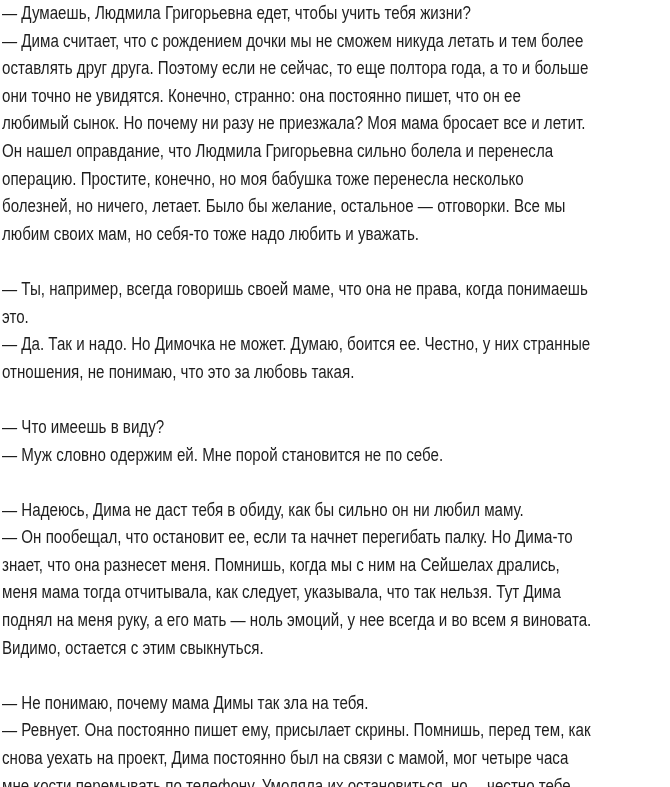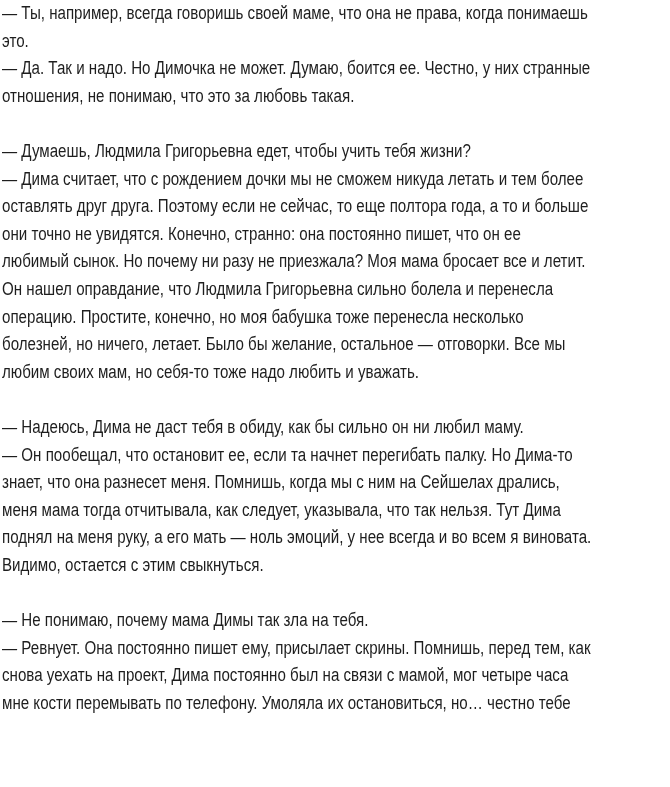--- a/index.html
+++ b/index.html
@@ -32,35 +32,39 @@
     transform: scaleX(0.84);
     transform-origin: left center;
     height: 27.6px;
   }
 </style>
 </head>
 <body>
 
 <div class="article">
   <div class="para">
-    <span class="line">— Ты, например, всегда говоришь своей маме, что она не права, когда понимаешь</span>
-    <span class="line">это.</span>
-    <span class="line">— Да. Так и надо. Но Димочка не может. Думаю, боится ее. Честно, у них странные</span>
-    <span class="line">отношения, не понимаю, что это за любовь такая.</span>
-  </div>
-  <div class="para">
     <span class="line">— Думаешь, Людмила Григорьевна едет, чтобы учить тебя жизни?</span>
     <span class="line">— Дима считает, что с рождением дочки мы не сможем никуда летать и тем более</span>
     <span class="line">оставлять друг друга. Поэтому если не сейчас, то еще полтора года, а то и больше</span>
     <span class="line">они точно не увидятся. Конечно, странно: она постоянно пишет, что он ее</span>
     <span class="line">любимый сынок. Но почему ни разу не приезжала? Моя мама бросает все и летит.</span>
     <span class="line">Он нашел оправдание, что Людмила Григорьевна сильно болела и перенесла</span>
     <span class="line">операцию. Простите, конечно, но моя бабушка тоже перенесла несколько</span>
     <span class="line">болезней, но ничего, летает. Было бы желание, остальное — отговорки. Все мы</span>
     <span class="line">любим своих мам, но себя-то тоже надо любить и уважать.</span>
+  </div>
+  <div class="para">
+    <span class="line">— Ты, например, всегда говоришь своей маме, что она не права, когда понимаешь</span>
+    <span class="line">это.</span>
+    <span class="line">— Да. Так и надо. Но Димочка не может. Думаю, боится ее. Честно, у них странные</span>
+    <span class="line">отношения, не понимаю, что это за любовь такая.</span>
+  </div>
+  <div class="para">
+    <span class="line">— Что имеешь в виду?</span>
+    <span class="line">— Муж словно одержим ей. Мне порой становится не по себе.</span>
   </div>
   <div class="para">
     <span class="line">— Надеюсь, Дима не даст тебя в обиду, как бы сильно он ни любил маму.</span>
     <span class="line">— Он пообещал, что остановит ее, если та начнет перегибать палку. Но Дима-то</span>
     <span class="line">знает, что она разнесет меня. Помнишь, когда мы с ним на Сейшелах дрались,</span>
     <span class="line">меня мама тогда отчитывала, как следует, указывала, что так нельзя. Тут Дима</span>
     <span class="line">поднял на меня руку, а его мать — ноль эмоций, у нее всегда и во всем я виновата.</span>
     <span class="line">Видимо, остается с этим свыкнуться.</span>
   </div>
   <div class="para">

